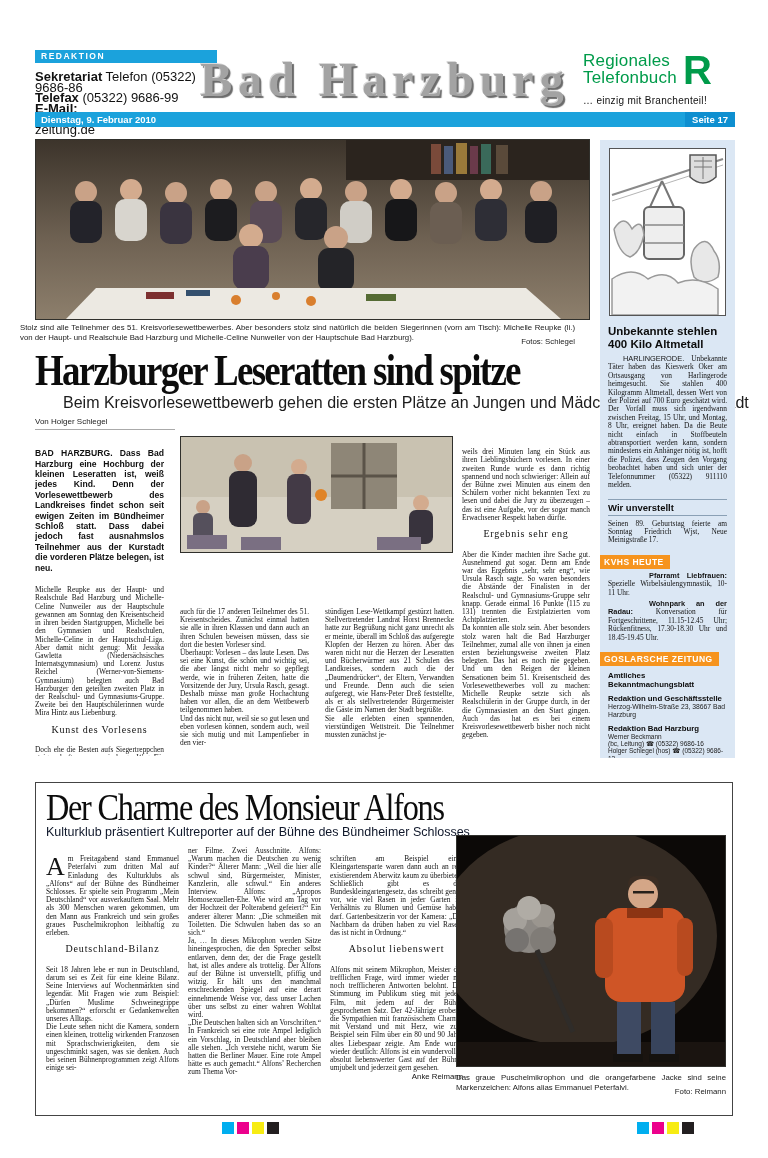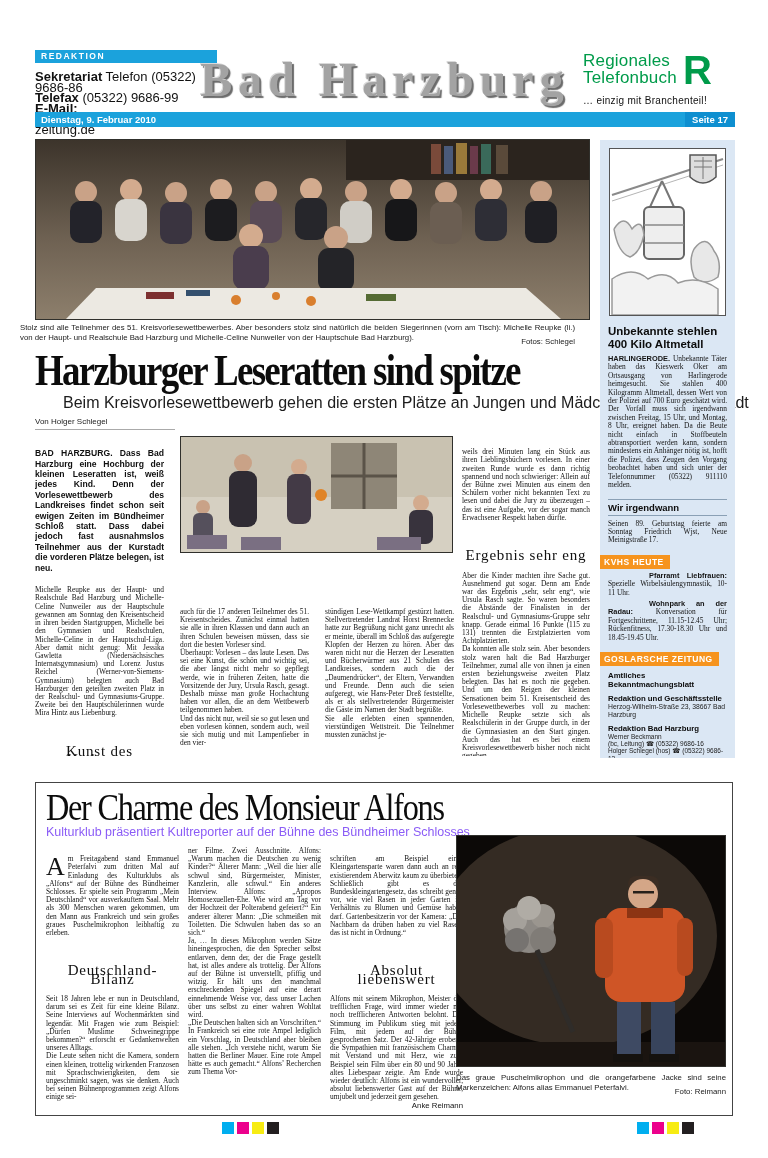--- a/index.html
+++ b/index.html
@@ -33,45 +33,45 @@
   
   .headline1{left:35px;top:345px;font-family:"Liberation Serif",serif;font-weight:bold;font-size:44px;
              letter-spacing:-2px;transform:scaleX(0.84);transform-origin:left top;white-space:nowrap;color:#0c0c0c;}
   .subhead1{left:35px;top:394px;font-size:16px;color:#1c1c1c;margin-left:28px;}
   .byline{left:35px;top:417px;font-size:8px;color:#222;}
   .byline-rule{left:35px;top:429px;width:140px;border-top:1px solid #aaa;height:0;}
   .bodycol{font-family:"Liberation Serif",serif;font-size:7.4px;line-height:8.2px;text-align:justify;
            white-space:pre-line;overflow:hidden;color:#141414;}
   .lead{font-family:"Liberation Sans",sans-serif;font-weight:bold;font-size:8.6px;line-height:10.4px;
         text-align:justify;color:#101010;margin-bottom:5px;white-space:normal;}
-  .col-subhead{font-family:"Liberation Serif",serif;font-size:15px;letter-spacing:0.8px;text-align:center;
-               margin:21px 0 4px 0;color:#101010;white-space:normal;}
+  .col-subhead{font-family:"Liberation Serif",serif;font-size:10px;letter-spacing:0.8px;text-align:center;
+               margin:0 0 4px 0;color:#101010;white-space:normal;}
 
   
   .sidebar{left:600px;top:140px;width:135px;height:618px;background:#dbe7f4;box-sizing:border-box;
            padding:8px;overflow:hidden;}
   .illus{width:117px;height:168px;background:#fff;border:1px solid #555;box-sizing:border-box;margin:0 auto;}
   .sb-headline{font-size:11.5px;font-weight:bold;line-height:13px;color:#0c0c0c;margin-top:9px;}
   .sb-body{font-family:"Liberation Serif",serif;font-size:7.4px;line-height:8.4px;text-align:justify;margin-top:4px;color:#141414;}
-  .sb-body b{font-family:"Liberation Sans",sans-serif;font-weight:bold;}
+  .sb-body b{font-family:"Liberation Sans",sans-serif;font-weight:normal;margin-left:15px;}
   .sb-rulehead{margin-top:9px;border-top:1px solid #8aa0b5;border-bottom:1px solid #8aa0b5;
                font-size:9.5px;font-weight:bold;padding:2px 0;color:#0c0c0c;}
   .badge{display:inline-block;background:#f6941e;color:#fff;font-weight:bold;font-size:8.5px;
          letter-spacing:0.5px;padding:2px 6px 2px 4px;margin-top:10px;margin-left:-8px;}
   .kvhs-entry{font-family:"Liberation Serif",serif;font-size:7.4px;line-height:8.4px;text-align:justify;margin-top:3px;color:#141414;}
   .kvhs-entry b{font-family:"Liberation Sans",sans-serif;padding-left:41px;}
   .gz-h{font-size:7.8px;font-weight:bold;margin-top:5px;color:#0c0c0c;}
   .gz-small{font-size:6.8px;line-height:8px;color:#222;}
   .gz-staff{font-size:6.5px;line-height:7.2px;color:#222;}
 
   
   .a2box{left:35px;top:782px;width:698px;height:334px;border:1px solid #444;box-sizing:border-box;background:#fff;}
   .headline2{position:absolute;left:10px;top:2px;font-family:"Liberation Serif",serif;font-size:38px;
              letter-spacing:-1.5px;transform:scaleX(0.85);transform-origin:left top;white-space:nowrap;color:#0c0c0c;}
-  .subhead2{position:absolute;left:10px;top:42px;font-size:12.5px;color:#8b5cf6;}
+  .subhead2{position:absolute;left:10px;top:42px;font-size:12.5px;color:#0f172a;}
   .a2col{position:absolute;top:64px;width:133px;height:262px;}
   .dropcap{float:left;font-family:"Liberation Serif",serif;font-size:26px;line-height:22px;padding:1px 3px 0 0;font-weight:normal;}
   .author{text-align:right;font-size:7.8px;font-family:"Liberation Sans",sans-serif;margin-top:-8px;position:relative;color:#111;}
 
   
   .marks{display:flex;gap:3px;}
   .swatch{width:12px;height:12px;}
 </style>
 </head>
 <body>
@@ -222,21 +222,21 @@
         <path d="M80,6 l26,0 0,22 q-13,12 -26,0 Z" fill="#dddddd" stroke="#555" stroke-width="1.5"></path>
         <line x1="84" y1="12" x2="102" y2="12" stroke="#777" stroke-width="1"></line>
         <line x1="84" y1="18" x2="102" y2="18" stroke="#777" stroke-width="1"></line>
         <line x1="93" y1="8" x2="93" y2="30" stroke="#777" stroke-width="1"></line>
       </svg>
     </div>
     <div class="sb-headline">Unbekannte stehlen 400 Kilo Altmetall</div>
     <div class="sb-body">
       <b>HARLINGERODE.</b><span> Unbekannte Täter haben das Kieswerk Oker am Ortsausgang von Harlingerode heimgesucht. Sie stahlen 400 Kilogramm Altmetall, dessen Wert von der Polizei auf 700 Euro geschätzt wird. Der Vorfall muss sich irgendwann zwischen Freitag, 15 Uhr, und Montag, 8 Uhr, ereignet haben. Da die Beute nicht einfach in Stoffbeuteln abtransportiert werden kann, sondern mindestens ein Anhänger nötig ist, hofft die Polizei, dass Zeugen den Vorgang beobachtet haben und sich unter der Telefonnummer (05322) 911110 melden.</span>
     </div>
-    <div class="sb-rulehead">Wir irgendwann</div>
+    <div class="sb-rulehead">Wir unverstellt</div>
     <div class="sb-body">Seinen 89. Geburtstag feierte am Sonntag Friedrich Wjst, Neue Meinigstraße 17.</div>
     <div class="badge">KVHS HEUTE</div>
     <div class="kvhs-entry">
       <b>Pfarramt Liebfrauen:</b><span> Spezielle Wirbelsäulengymnastik, 10-11 Uhr.</span>
     </div>
     <div class="kvhs-entry">
       <b>Wohnpark an der Radau:</b><span> Konversation für Fortgeschrittene, 11.15-12.45 Uhr; Rückenfitness, 17.30-18.30 Uhr und 18.45-19.45 Uhr.</span>
     </div>
     <div class="badge">GOSLARSCHE ZEITUNG</div>
     <div class="gz-h">Amtliches Bekanntmachungsblatt</div>

